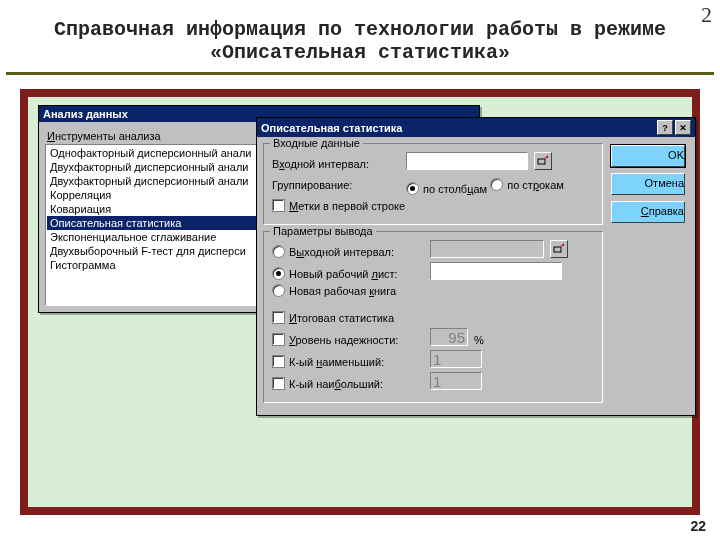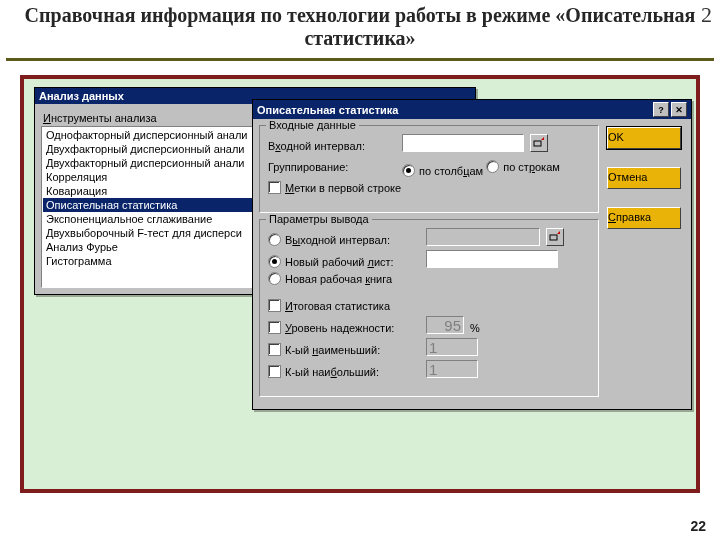--- a/index.html
+++ b/index.html
@@ -1,45 +1,45 @@
 <!DOCTYPE html>
 <html><head>
 <meta charset="utf-8">
 <style>
 html,body{margin:0;padding:0;width:720px;height:540px;font-family:Tahoma,Arial,sans-serif;background:#fff;overflow:hidden}
 .slide{position:relative;width:720px;height:540px}
 .topnum{position:absolute;top:2px;right:8px;font-size:22px;font-family:"Times New Roman",serif;color:#333}
-.title{font-family:Liberation Serif, serif;font-size:20px;font-weight:bold;color:#262626;text-align:center;padding:4px 20px 8px}
+.title{font-family:Liberation Mono, monospace;font-size:20px;font-weight:bold;color:#262626;text-align:center;padding:18px 20px 8px}
 .rule{border-bottom:3px solid #5a5a1a;margin:0 6px}
-.stage{margin:14px 20px 0;border:4px solid #7f1d1d;background:#d8efd5;height:410px;position:relative}
+.stage{margin:14px 20px 0;border:8px solid #7f1d1d;background:#d8efd5;height:410px;position:relative}
 .pagenum{position:absolute;right:14px;bottom:6px;font-size:14px;font-weight:bold;color:#222}
 
 
 .dlg{position:absolute;background:#c0c0c0;border:1px solid #000;box-shadow:2px 2px 0 rgba(0,0,0,.3);font-size:11px;color:#000}
 .dlg .titlebar{background:linear-gradient(#0a246a,#0a246a);color:#fff;font-weight:bold;font-size:11px;padding:2px 4px;display:flex;align-items:center;justify-content:space-between}
 .dlg .titlebar .tbicons{display:flex;gap:2px}
 .winbtn{width:14px;height:13px;background:#c0c0c0;border:1px solid #fff;border-right-color:#404040;border-bottom-color:#404040;display:flex;align-items:center;justify-content:center;font-size:9px;font-weight:bold;color:#000}
 .dlg .body{padding:6px}
 
-.groupbox{border:1px solid #808080;border-right-color:#fff;border-bottom-color:#fff;padding:8px 8px 14px;margin-bottom:6px;position:relative}
+.groupbox{border:1px solid #808080;border-right-color:#fff;border-bottom-color:#fff;padding:8px 8px 8px;margin-bottom:6px;position:relative}
 .groupbox .legend{position:absolute;top:-7px;left:6px;background:#c0c0c0;padding:0 3px;font-size:11px}
 
 .listbox{background:#fff;border:1px solid #808080;border-right-color:#fff;border-bottom-color:#fff;padding:1px;width:230px;height:158px;overflow:hidden}
 .listbox .item{padding:1px 3px;white-space:nowrap}
 .listbox .item.sel{background:#0a246a;color:#fff}
 
 .lbl{display:inline-block}
 .und{text-decoration:underline}
 
 .txt{background:#fff;border:1px solid #808080;border-right-color:#fff;border-bottom-color:#fff;height:16px;padding:0 2px;font-size:15px}
 .txt.dis{background:#c0c0c0;color:#808080}
 .refbtn{width:16px;height:16px;background:#c0c0c0;border:1px solid #fff;border-right-color:#404040;border-bottom-color:#404040;display:inline-flex;align-items:center;justify-content:center;font-size:8px;vertical-align:top}
 .refbtn svg{width:12px;height:12px}
 
-.btn{width:72px;height:20px;background:#eab308;border:1px solid #fff;border-right-color:#404040;border-bottom-color:#404040;text-align:left;font-size:11px;display:block;margin-bottom:18px;line-height:18px}
+.btn{width:72px;height:20px;background:#7dd3fc;border:1px solid #fff;border-right-color:#404040;border-bottom-color:#404040;text-align:right;font-size:11px;display:block;margin-bottom:6px;line-height:18px}
 .btn.def{box-shadow:0 0 0 1px #000}
 
 .radio{display:inline-flex;align-items:center;gap:4px}
 .radio .dot{width:11px;height:11px;border-radius:50%;background:#fff;border:1px solid #808080;box-shadow:inset -1px -1px 0 #fff,inset 1px 1px 0 #404040;display:flex;align-items:center;justify-content:center}
 .radio.on .dot::after{content:"";width:5px;height:5px;background:#000;border-radius:50%}
 .check{display:inline-flex;align-items:center;gap:4px}
 .check .box{width:11px;height:11px;background:#fff;border:1px solid #808080;box-shadow:inset -1px -1px 0 #fff,inset 1px 1px 0 #404040}
 
 .row{display:flex;align-items:flex-end;margin-bottom:4px;gap:6px}
 .toolslabel{margin:2px 0 2px 2px}
@@ -62,21 +62,20 @@
       <div class="toolslabel"><span class="und">И</span><span>нструменты анализа</span></div>
       <div class="listbox">
         <div class="item">Однофакторный дисперсионный анали</div>
         <div class="item">Двухфакторный дисперсионный анали</div>
         <div class="item">Двухфакторный дисперсионный анали</div>
         <div class="item">Корреляция</div>
         <div class="item">Ковариация</div>
         <div class="item sel">Описательная статистика</div>
         <div class="item">Экспоненциальное сглаживание</div>
         <div class="item">Двухвыборочный F-тест для дисперси</div>
-        <div class="item">Анализ Фурье</div>
         <div class="item">Гистограмма</div>
       </div>
     </div>
   </div>
 
   <div class="dlg" style="left:228px;top:20px;width:438px">
     <div class="titlebar">
       <span>Описательная статистика</span>
       <span class="tbicons">
         <span class="winbtn">?</span>

